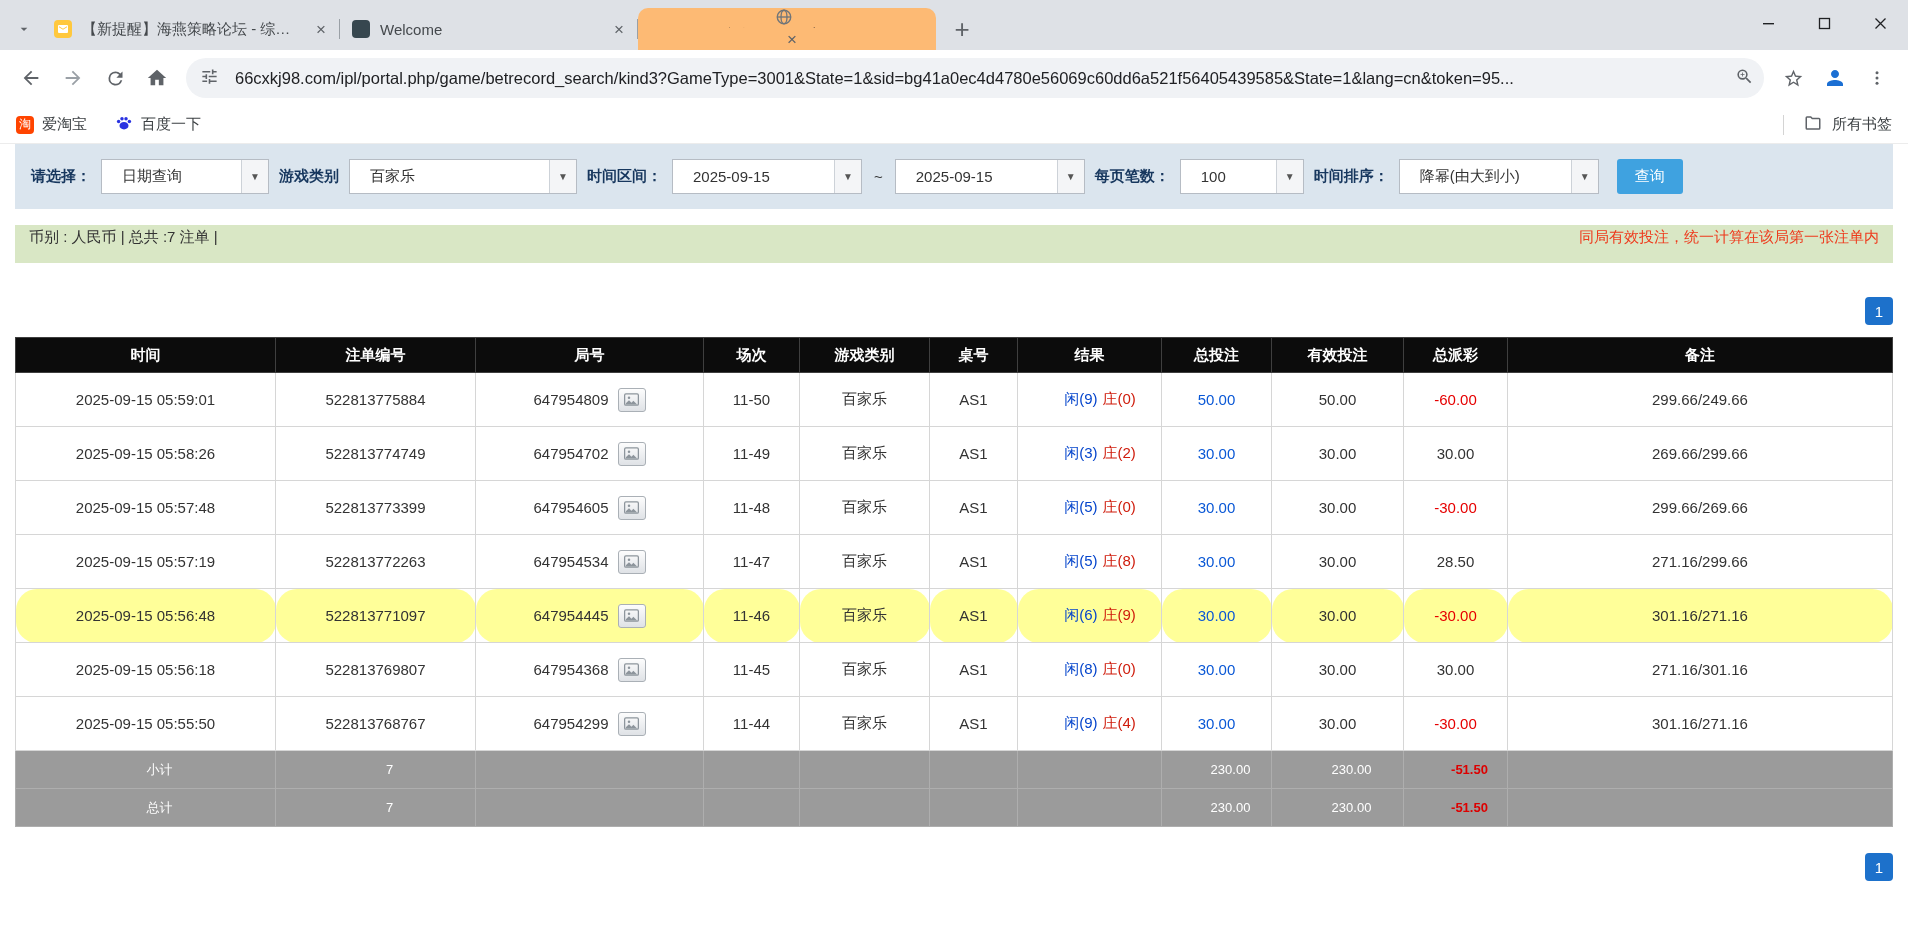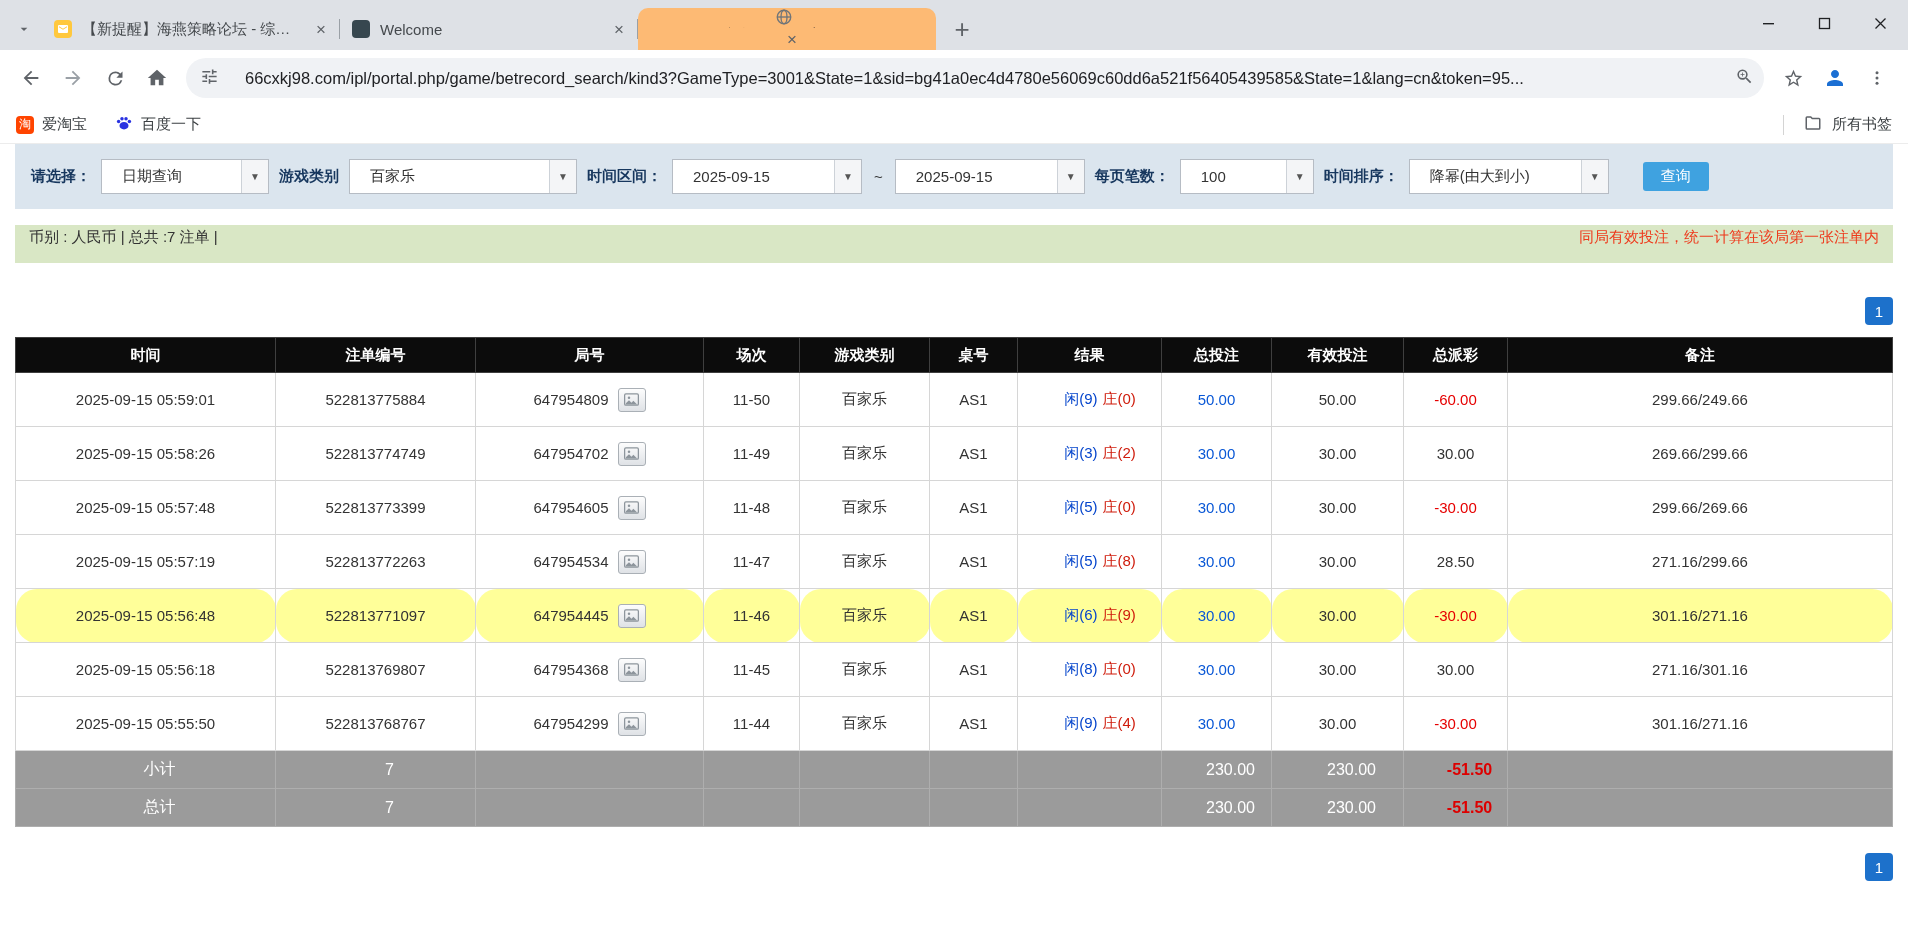--- a/index.html
+++ b/index.html
@@ -17,57 +17,57 @@
   .fav-welcome { background:#37474f; }
   .tab-title { flex:1; white-space:nowrap; overflow:hidden; text-overflow:ellipsis; }
   .tab-close { width:22px; height:22px; border-radius:50%; display:flex; align-items:center; justify-content:center; margin-left:6px; color:#5f6368; font-size:17px; line-height:1; flex:none; }
   .newtab { width:36px; height:36px; margin:0 0 3px 8px; display:flex; align-items:center; justify-content:center; color:#5f6368; font-size:26px; font-weight:300; }
   .win-controls { position:absolute; top:0; right:0; height:46px; display:flex; }
   .win-btn { width:56px; height:100%; display:flex; align-items:center; justify-content:center; color:#202124; }
 
   .navbar { height:56px; background:#fff; display:flex; align-items:center; padding:0 10px; }
   .nav-btn { width:42px; height:42px; border-radius:50%; display:flex; align-items:center; justify-content:center; flex:none; }
   .omnibox { flex:1; height:40px; background:#f0f2f5; border-radius:20px; display:flex; align-items:center; padding:0 10px 0 14px; margin:0 8px; min-width:0; }
-  .url-text { flex:1; font-size:16.5px; color:#202124; white-space:nowrap; overflow:hidden; margin:0 26px; }
+  .url-text { flex:1; font-size:16.5px; color:#202124; white-space:nowrap; overflow:hidden; margin:0 16px; }
 
   .bookmarks { height:38px; display:flex; align-items:center; padding:0 16px; font-size:15px; color:#3c4043; background:#fff; border-bottom:1px solid #ececec; }
   .bm { display:flex; align-items:center; gap:8px; margin-right:28px; cursor:pointer; white-space:nowrap; }
   .bm-tb { width:18px; height:18px; border-radius:4px; background:#ff4400; color:#fff; font-size:12px; display:flex; align-items:center; justify-content:center; }
   .bm-right { margin-left:auto; display:flex; align-items:center; gap:10px; }
   .bm-vline { width:1px; height:20px; background:#d4d4d4; margin-right:10px; }
 
   
   .page { padding:0 15px; }
   .page-title { font-size:23px; font-weight:500; color:#333; margin:22px 0 16px; letter-spacing:1px; }
 
   .filterbar { background:var(--filter-bg,#dbe5ee); display:flex; align-items:center; padding:15px 16px; gap:10px; }
   .flabel { color:#17375e; font-weight:bold; font-size:15px; white-space:nowrap; }
   .combo { background:#fff; border:1px solid #b6bcc4; height:35px; display:flex; align-items:stretch; font-size:15px; color:#333; cursor:pointer; }
   .combo-val { display:flex; align-items:center; padding:0 20px; flex:1; white-space:nowrap; overflow:hidden; }
   .combo-arr { width:27px; border-left:1px solid #cdd2d8; background:#f4f5f7; display:flex; align-items:center; justify-content:center; color:#555; font-size:10px; flex:none; }
-  .w-query{width:168px} .w-game{width:228px} .w-date{width:190px} .w-size{width:134px} .w-sort{width:200px}
+  .w-query{width:168px} .w-game{width:228px} .w-date{width:190px} .w-size{width:124px} .w-sort{width:200px}
   .tilde { font-size:15px; color:#333; margin:0 2px; }
-  .btn-search { background:var(--accent-blue,#3fa2e0); color:#fff; border:none; height:29px; padding:0 18px; font-size:15px; border-radius:3px; margin-left:24px; cursor:pointer; }
+  .btn-search { background:var(--accent-blue,#3fa2e0); color:#fff; border:none; height:35px; padding:0 18px; font-size:15px; border-radius:3px; margin-left:8px; cursor:pointer; }
 
   .summary { background:var(--summary-bg,#d9e7c5); height:38px; margin-top:16px; display:flex; align-items:flex-end; justify-content:space-between; padding:16px 14px; font-size:15px; color:#333; }
   .summary-right { color:var(--notice-red,#ee3a1c); }
 
   .pager { display:flex; justify-content:flex-end; margin:34px 0 12px; }
   .pager.bottom { margin:26px 0 0; }
   .pg { min-width:28px; height:28px; background:var(--pager-blue,#1d71cb); color:#fff; display:flex; align-items:center; justify-content:center; font-size:15px; border-radius:4px; padding:0 4px; cursor:pointer; }
 
   table.bets { width:100%; border-collapse:collapse; table-layout:fixed; font-size:15px; }
   table.bets thead th { background:var(--header-bg,#0c0c0c); color:#fff; height:35px; font-weight:bold; border:1px solid #3f3f3f; }
   table.bets tbody td { border:1px solid #d6d6d6; height:54px; text-align:center; background:#fff; overflow:hidden; }
   table.bets tbody tr.hl td { background:var(--highlight-yellow,#ffff99);border-radius:21px; }
   td.c-bet { color:var(--link-blue,#0a58d6); cursor:pointer; }
   .res-p { color:var(--player-blue,#0545cc);padding-left:21px; }
   .res-b { color:var(--banker-red,#cf1c0c); margin-left:5px; }
   td.payout.neg { color:var(--negative-red,#e60000); }
-  table.bets tfoot td { background:var(--footer-bg,#9b9b9b); color:#fff; height:38px; border:1px solid #aeaeae; text-align:center; font-size:16px;padding-left:28px; }
+  table.bets tfoot td { background:var(--footer-bg,#9b9b9b); color:#fff; height:38px; border:1px solid #aeaeae; text-align:center; font-size:13px;padding-left:28px; }
   table.bets tfoot td.foot-payout.neg { color:#dd0000; font-weight:bold; }
 
   .round-wrap { display:inline-flex; align-items:center; gap:9px; }
   .img-btn { width:28px; height:24px; border:1px solid #aab0b6; border-radius:3px; background:linear-gradient(#fdfdfd,#dfe2e6); display:inline-flex; align-items:center; justify-content:center; cursor:pointer; }
 </style>
 </head>
 <body>
 
 <div>
   <div class="tabstrip">

